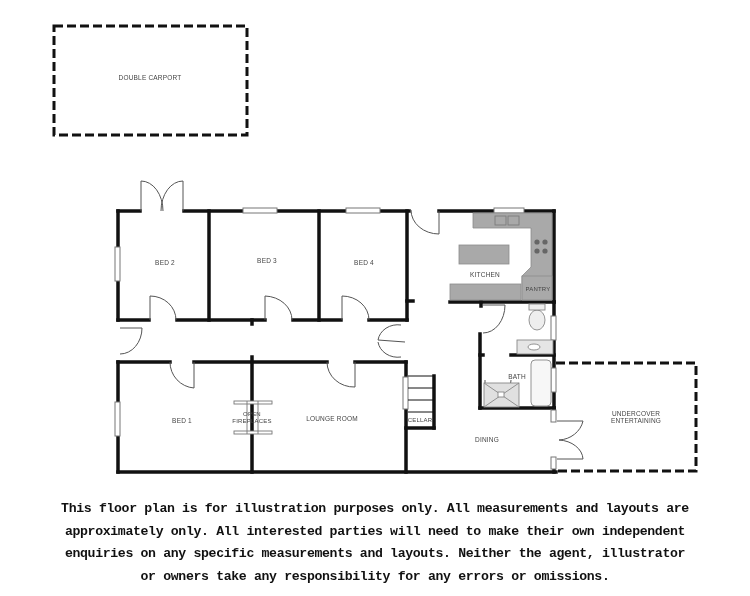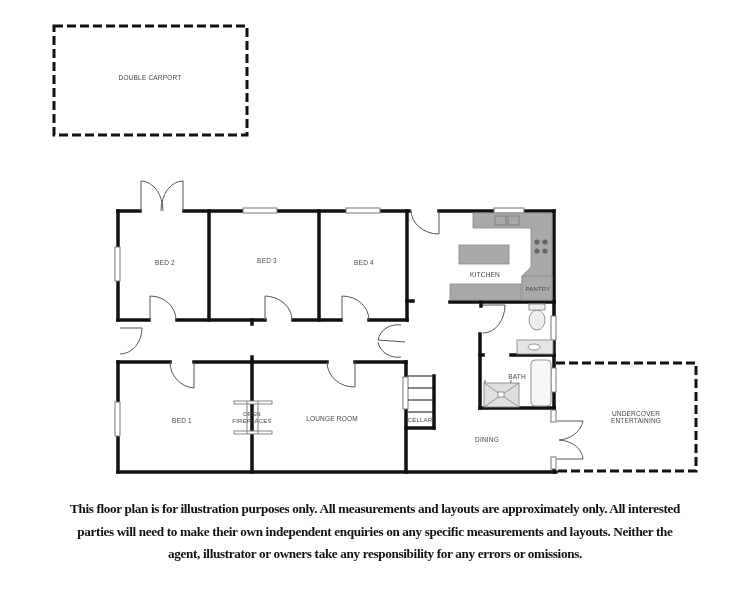--- a/index.html
+++ b/index.html
@@ -1,20 +1,20 @@
 <!DOCTYPE html>
 <html><head>
 <meta charset="utf-8">
 <style>
   html, body { margin:0; padding:0; background:#ffffff; }
   body { width:750px; height:596px; position:relative; overflow:hidden; font-family:"DejaVu Sans", sans-serif; }
   svg#plan { position:absolute; left:0; top:0; }
   .lbl { position:absolute; font-family:"Liberation Sans", sans-serif; font-size:6.5px; color:#444; letter-spacing:0.2px; text-align:center; white-space:nowrap; transform:translate(-50%,-50%); line-height:1.15; }
   .lbl.sm { font-size:6px; }
-  #disclaimer { position:absolute; left:60px; top:498px; width:630px; text-align:center; font-family:Liberation Serif, serif; font-weight:bold; font-size:13.2px; line-height:22.5px; color:#111; letter-spacing:-0.35px; }
+  #disclaimer { position:absolute; left:60px; top:498px; width:630px; text-align:center; font-family:Liberation Mono, monospace; font-weight:bold; font-size:13.2px; line-height:22.5px; color:#111; letter-spacing:-0.35px; }
 </style>
 </head>
 <body>
 
 <svg id="plan" width="750" height="596" viewBox="0 0 750 596">
 
   <rect x="54" y="26" width="193" height="109" fill="none" stroke="#111" stroke-width="3" stroke-dasharray="9,4"></rect>
 
   <path d="M556 363 L696 363 L696 471 L556 471" fill="none" stroke="#111" stroke-width="3" stroke-dasharray="9,4"></path>
 

